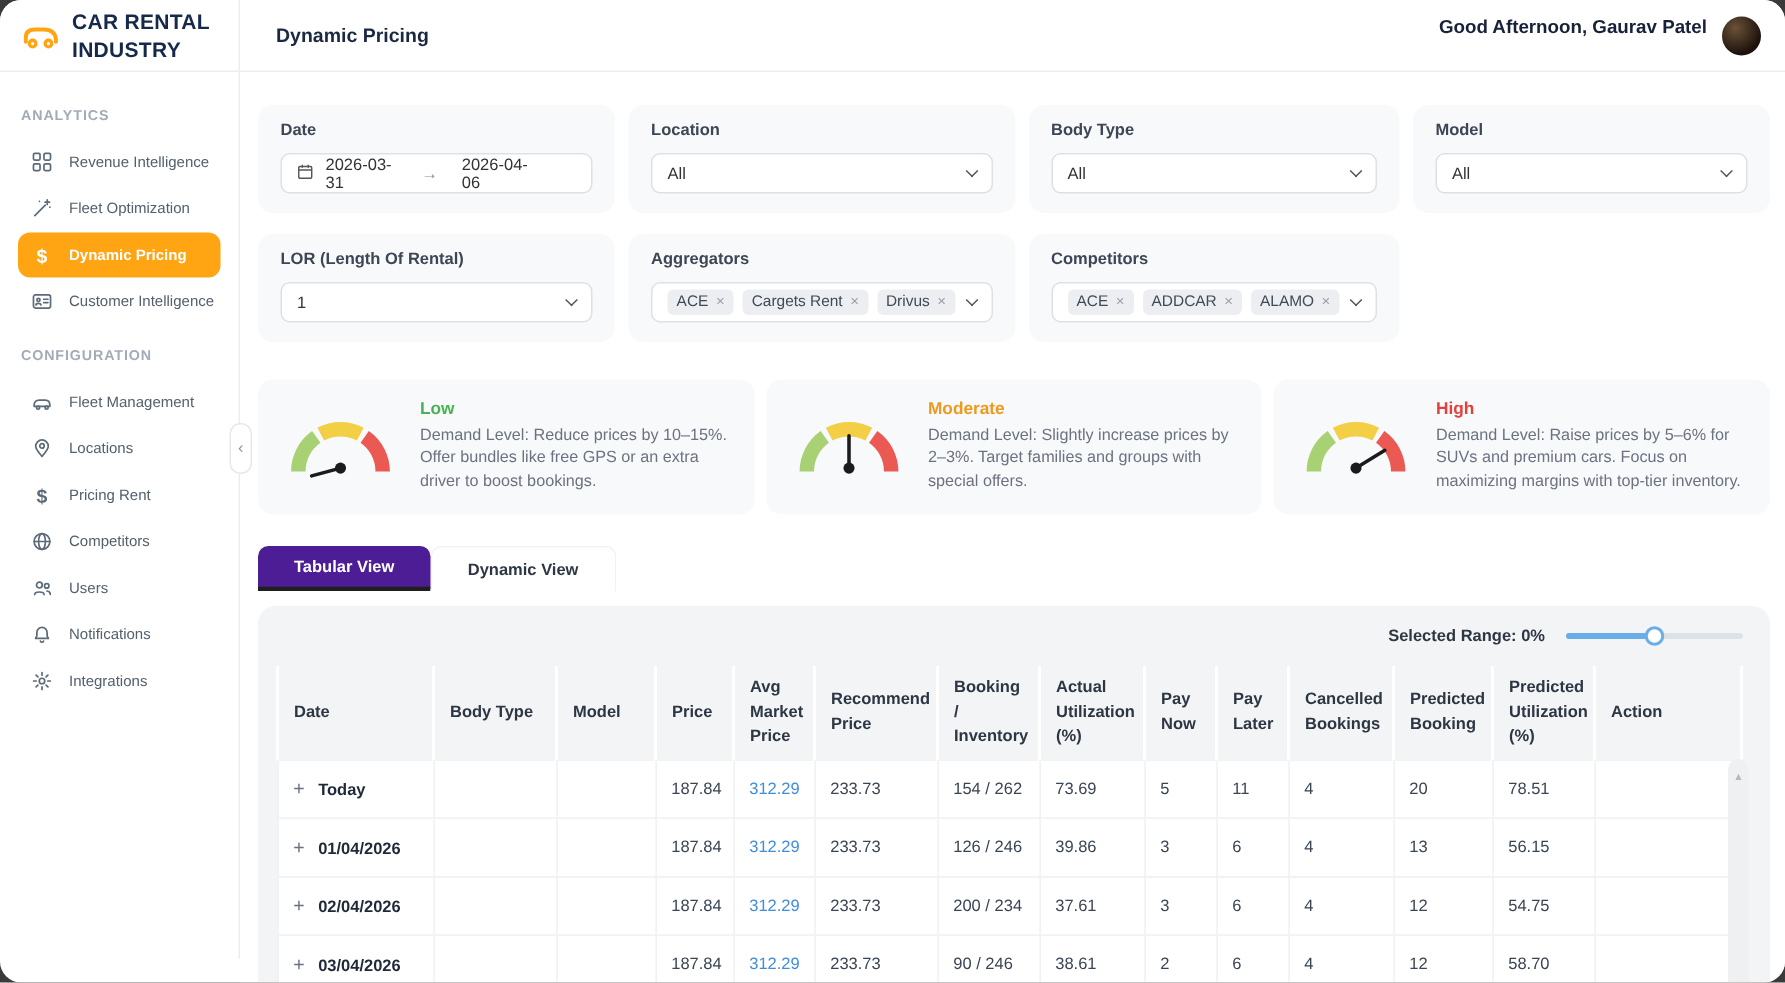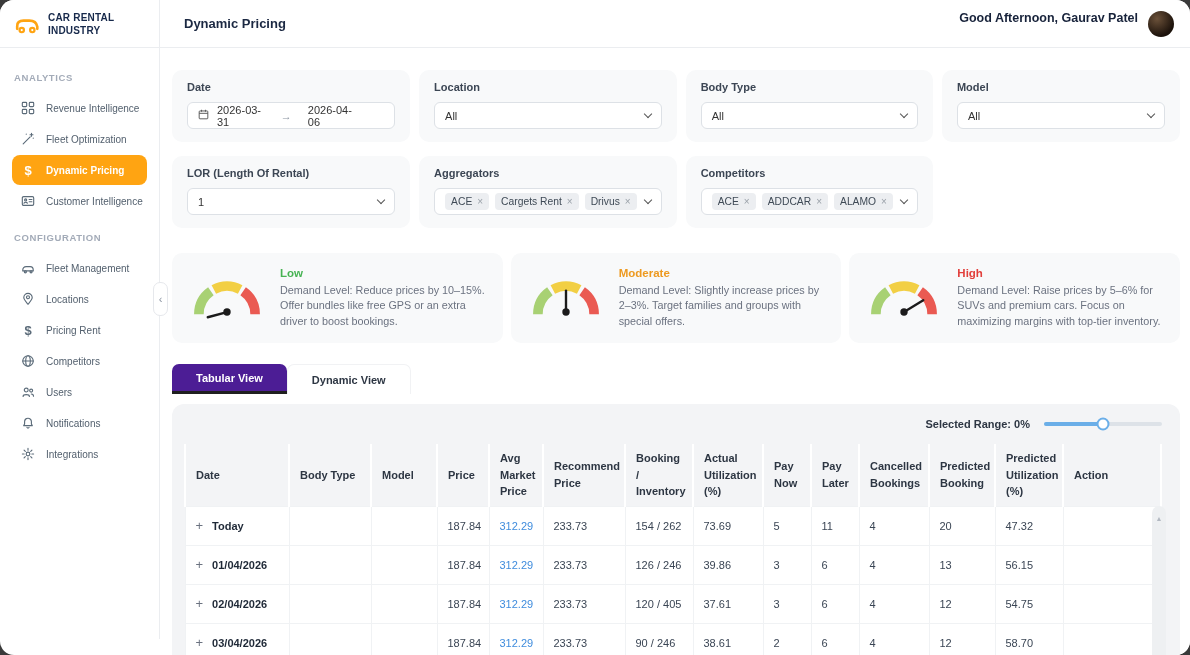--- a/index.html
+++ b/index.html
@@ -3,21 +3,21 @@
 <meta charset="utf-8">
 <style>
   * { margin:0; padding:0; box-sizing:border-box; }
   html,body { width:1190px; height:655px; }
   body { background:#3a3a3a; font-family:"Liberation Sans", sans-serif; font-size:11px; color:#3a4554; }
   .app { position:relative; width:1190px; height:655px; background:#fff; border-radius:14px; overflow:hidden; }
 
   
   .topbar { position:absolute; top:0; left:0; right:0; height:48px; background:#fff; border-bottom:1px solid #ebedf0; display:flex; align-items:center; z-index:5; }
   .brand { width:160px; height:100%; display:flex; align-items:center; gap:8px; padding-left:12px; border-right:1px solid #ebedf0; flex:0 0 auto; }
-  .brand-name { font-size:10px; font-weight:bold; color:#17294b; line-height:1.3; letter-spacing:.2px; }
+  .brand-name { font-size:14px; font-weight:bold; color:#17294b; line-height:1.3; letter-spacing:.2px; }
   .page-title { margin-left:24px; font-size:13px; font-weight:bold; color:#1b2842; }
   .top-right { margin-left:auto; display:flex; align-items:flex-start; gap:10px; padding-right:16px; }
   .greeting { font-size:12.5px; font-weight:bold; color:#17223a; }
   .avatar { width:26px; height:26px; border-radius:50%; background:radial-gradient(circle at 35% 30%, #6b5139, #1c120b 70%); }
 
   
   .sidebar { position:absolute; top:48px; left:0; bottom:16px; width:160px; border-right:1px solid #ebedf0; background:#fff; padding-top:16px; z-index:4; }
   .sec-label { padding:0 14px; margin:8px 0 10px; font-size:9.5px; font-weight:bold; color:#a3abb8; letter-spacing:.6px; }
   .side-item { display:flex; align-items:center; gap:10px; height:30px; margin:1px 12px; padding:0 8px; border-radius:8px; color:#53606e; cursor:pointer; }
   .side-item .slabel { font-size:10px; white-space:nowrap; }
@@ -423,21 +423,21 @@
                 <td></td>
                 <td>187.84</td>
                 <td class="link">312.29</td>
                 <td>233.73</td>
                 <td>154 / 262</td>
                 <td>73.69</td>
                 <td>5</td>
                 <td>11</td>
                 <td>4</td>
                 <td>20</td>
-                <td>47.32</td>
+                <td>78.51</td>
                 <td></td>
               </tr>
               <tr>
                 <td><span class="plus">+</span><span class="row-date">01/04/2026</span></td>
                 <td></td>
                 <td></td>
                 <td>187.84</td>
                 <td class="link">312.29</td>
                 <td>233.73</td>
                 <td>126 / 246</td>
@@ -449,21 +449,21 @@
                 <td>56.15</td>
                 <td></td>
               </tr>
               <tr>
                 <td><span class="plus">+</span><span class="row-date">02/04/2026</span></td>
                 <td></td>
                 <td></td>
                 <td>187.84</td>
                 <td class="link">312.29</td>
                 <td>233.73</td>
-                <td>120 / 405</td>
+                <td>200 / 234</td>
                 <td>37.61</td>
                 <td>3</td>
                 <td>6</td>
                 <td>4</td>
                 <td>12</td>
                 <td>54.75</td>
                 <td></td>
               </tr>
               <tr>
                 <td><span class="plus">+</span><span class="row-date">03/04/2026</span></td>

